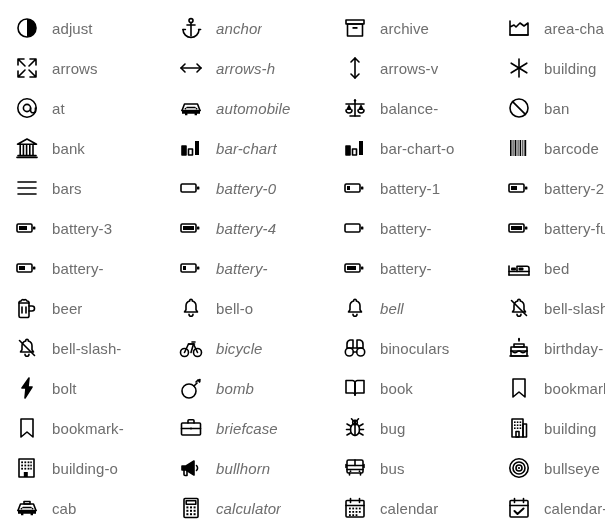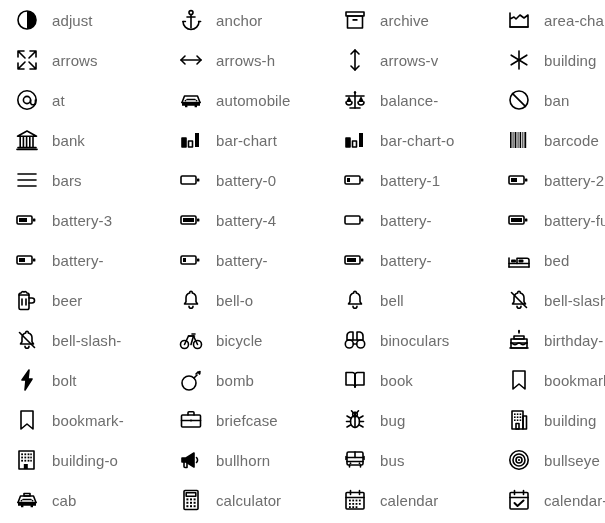--- a/index.html
+++ b/index.html
@@ -12,31 +12,31 @@
   body {
     font-family: "Liberation Sans", sans-serif;
   }
   #grid {
     width: 605px;
     height: 461px;
     display: grid;
     grid-template-columns: 164px 164px 164px 113px;
     grid-template-rows: repeat(13, 40px);
     align-content: start;
-    padding-top: 0;
+    padding-top: 8px;
   }
   .cell {
     display: flex;
     align-items: center;
     height: 40px;
     overflow: hidden;
     white-space: nowrap;
   }
   .cell.c0 { padding-left: 14px; }
-  .cell.c1 { padding-left: 14px; }
+  .cell.c1 { padding-left: 14px; font-style: italic; }
   .cell.c2 { padding-left: 14px; }
   .cell.c3 { padding-left: 14px; }
   .ico {
     width: 26px;
     min-width: 26px;
     height: 26px;
     display: flex;
     align-items: center;
     justify-content: center;
     color: #000000;

